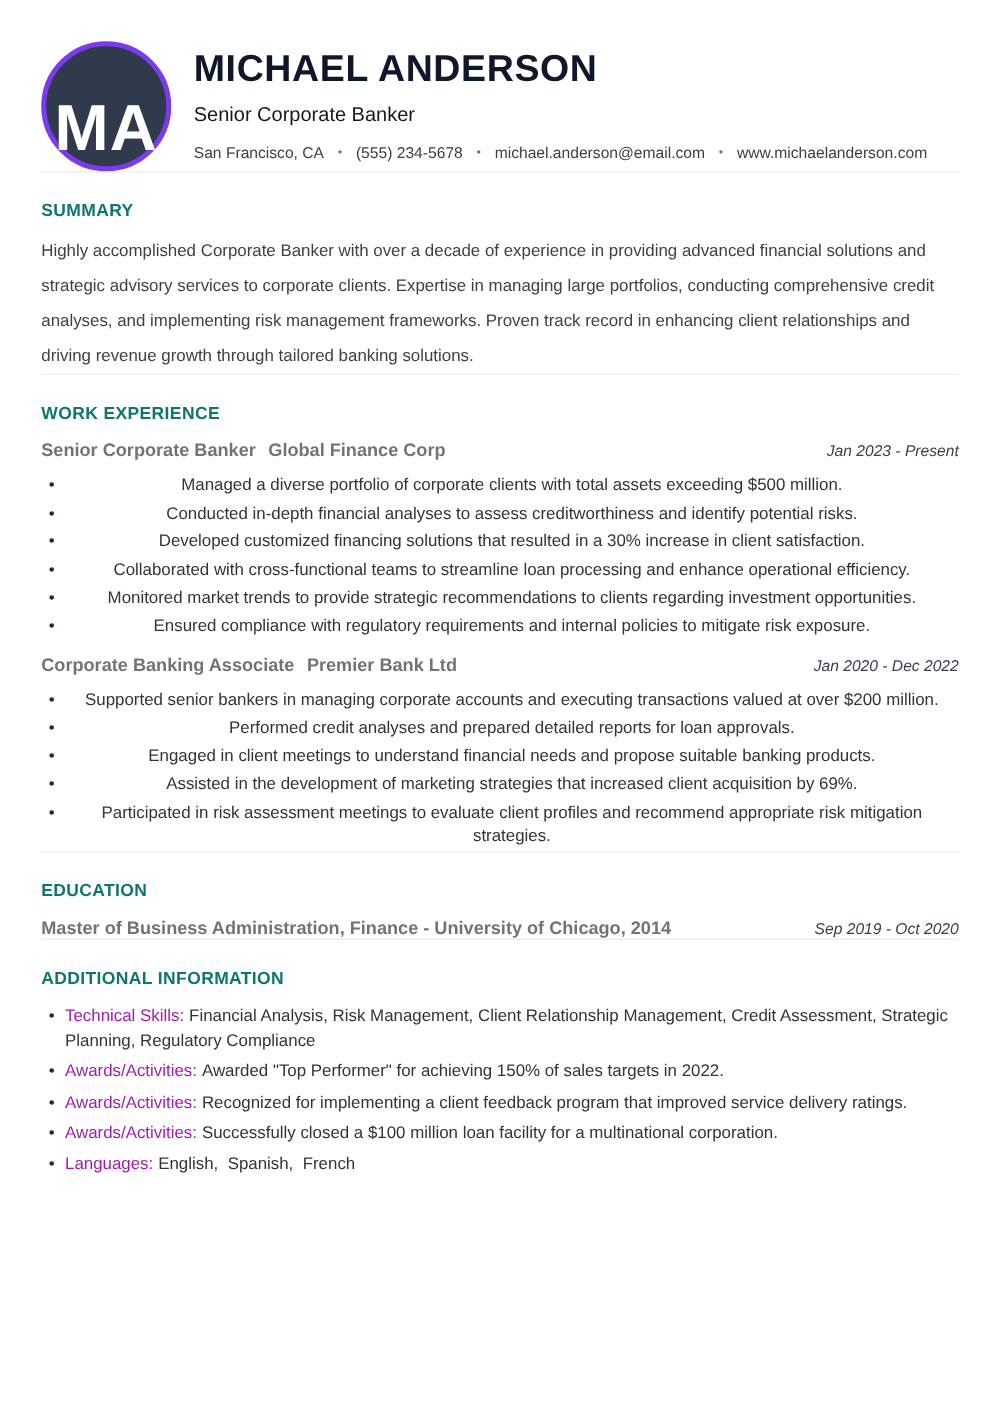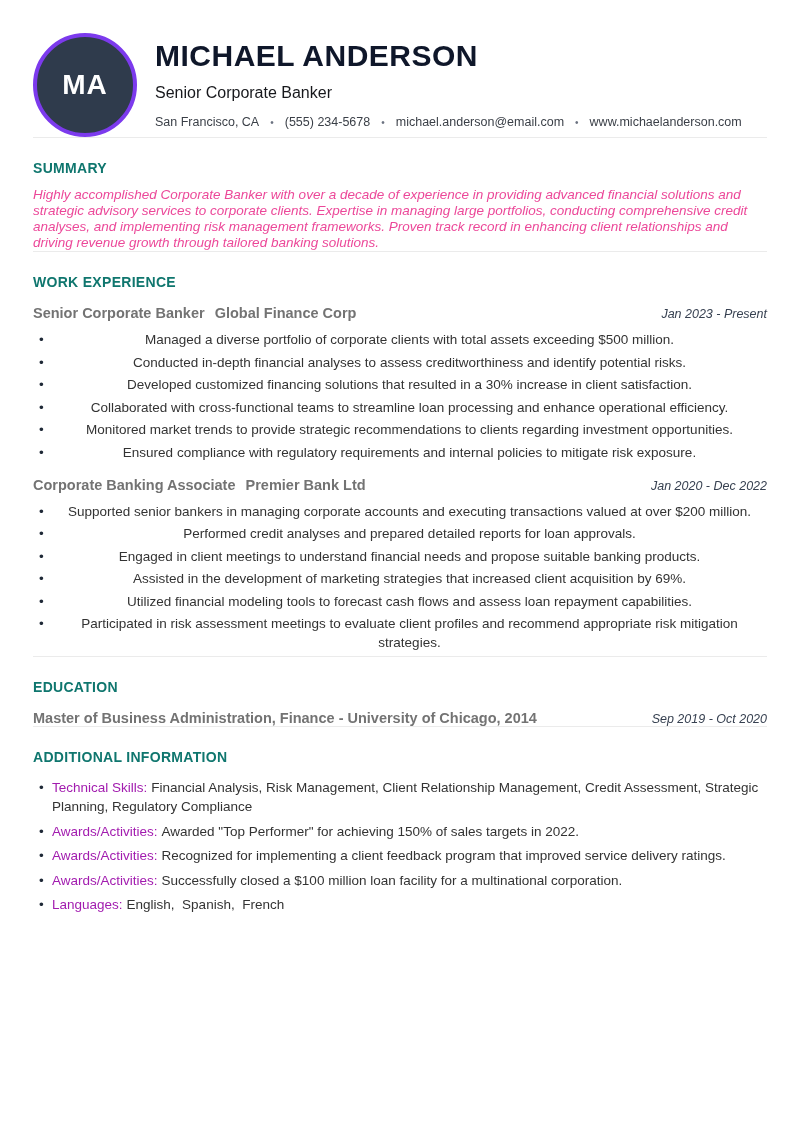--- a/index.html
+++ b/index.html
@@ -17,23 +17,23 @@
   }
 
   
   .top-header { display: flex; gap: 18px; }
   .avatar {
     flex: 0 0 auto;
     width: 104px; height: 104px;
     border-radius: 50%;
     background: #2f3b4c;
     border: 4px solid #7c3aed;
-    display: flex; align-items: center; justify-content: center;
+    display: flex; align-items: flex-end; justify-content: center;
     color: #ffffff;
-    font-size: 28px;
+    font-size: 52px;
     font-weight: 700;
     letter-spacing: 1px;
   }
   .head-text { padding-top: 7px; }
   .name {
     margin: 0;
     font-size: 30px;
     line-height: 32px;
     font-weight: 700;
     letter-spacing: 0.5px;
@@ -59,23 +59,22 @@
   .section-heading {
     margin: 22px 0 0 0;
     font-size: 14px;
     font-weight: 700;
     letter-spacing: 0.3px;
     color: #0f766e;
   }
   .summary-text {
     margin: 11px 0 0 0;
     font-size: 13.5px;
-    line-height: 16px;
-    color: #ec4899;
-    font-style: italic;
+    line-height: 28px;
+    color: #404040;
   }
 
   .entry-head {
     display: flex;
     justify-content: space-between;
     align-items: baseline;
     margin-top: 15px;
   }
   .entry-title { font-size: 14.5px; font-weight: 700; color: #737373; }
   .entry-company { margin-left: 10px; }
@@ -188,21 +187,20 @@
         <div class="entry-title">
           <span>Corporate Banking Associate</span><span class="entry-company">Premier Bank Ltd</span>
         </div>
         <span class="entry-dates">Jan 2020 - Dec 2022</span>
       </div>
       <ul class="bullets">
         <li>Supported senior bankers in managing corporate accounts and executing transactions valued at over $200 million.</li>
         <li>Performed credit analyses and prepared detailed reports for loan approvals.</li>
         <li>Engaged in client meetings to understand financial needs and propose suitable banking products.</li>
         <li>Assisted in the development of marketing strategies that increased client acquisition by 69%.</li>
-        <li>Utilized financial modeling tools to forecast cash flows and assess loan repayment capabilities.</li>
         <li>Participated in risk assessment meetings to evaluate client profiles and recommend appropriate risk mitigation strategies.</li>
       </ul>
     </div>
   </section>
 
   <hr class="divider hr-3">
 
   <section>
     <h2 class="section-heading">EDUCATION</h2>
     <div class="entry-head">

